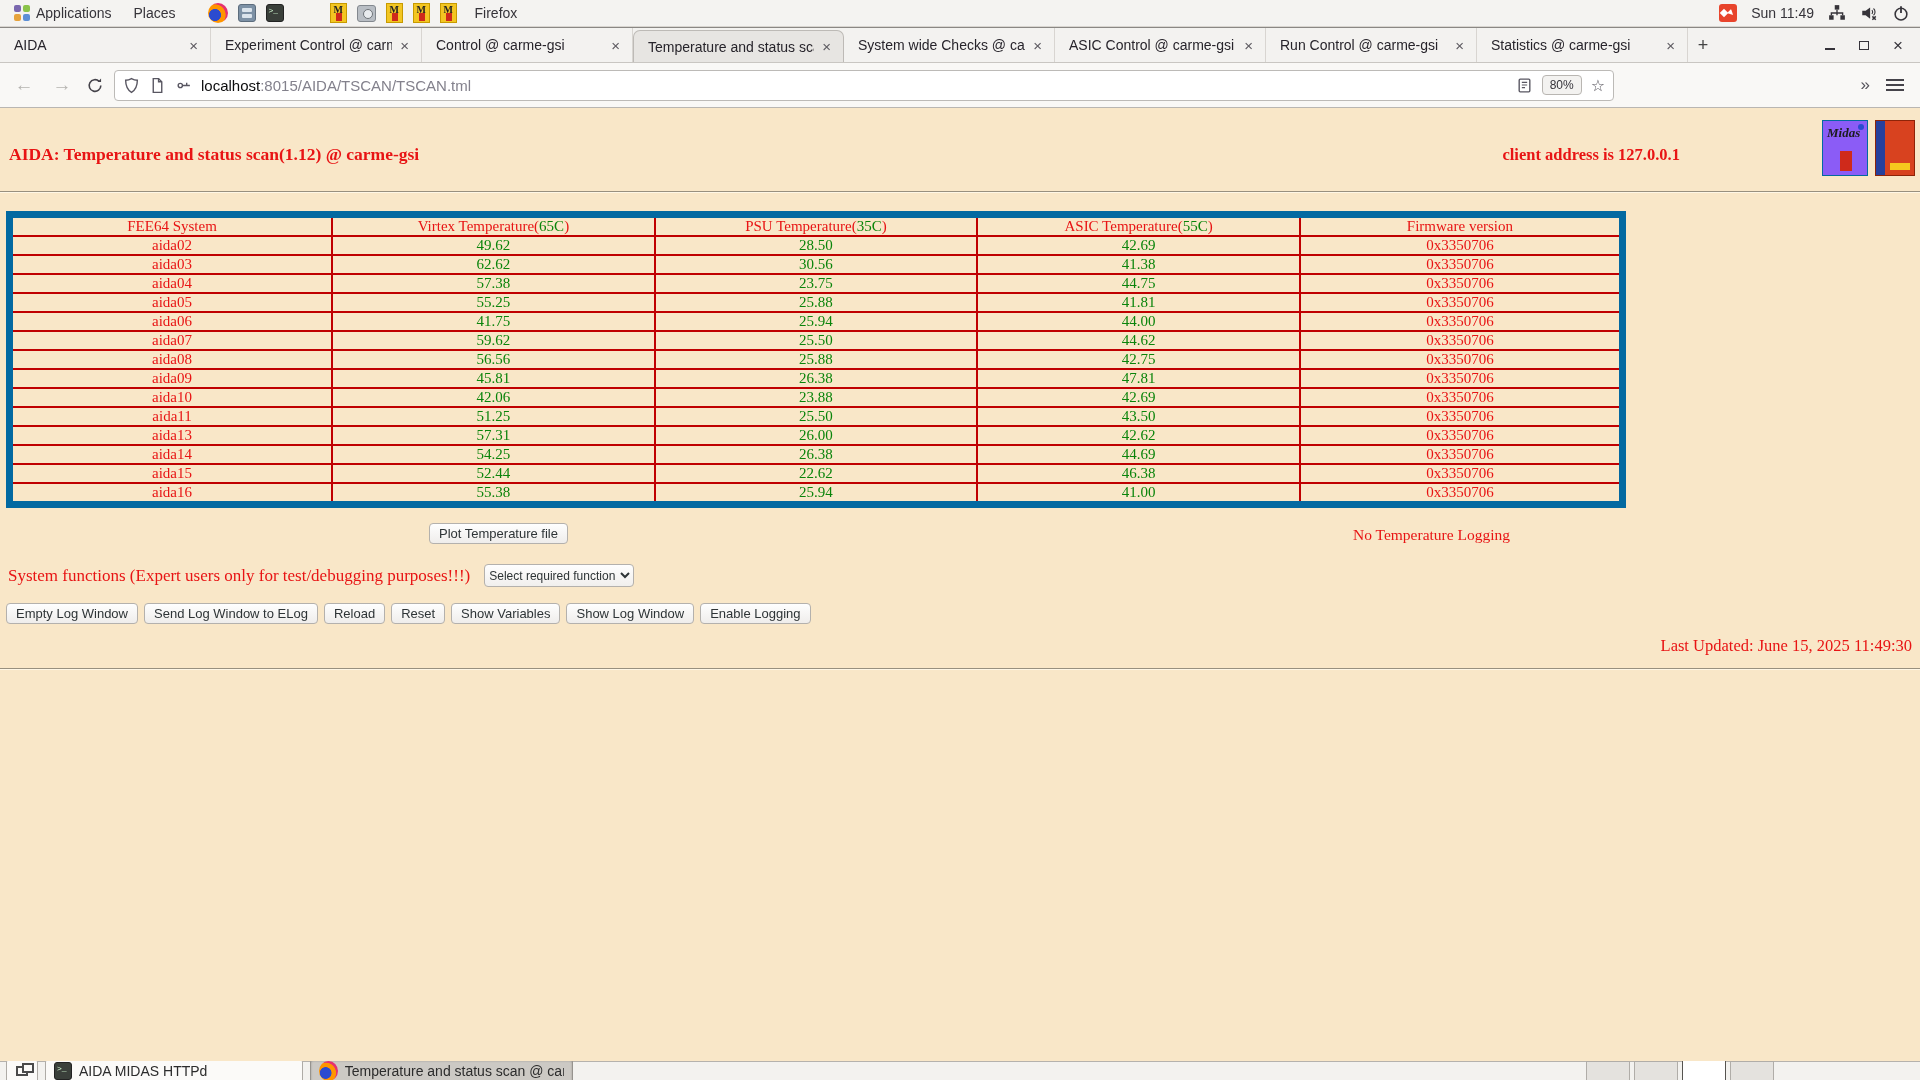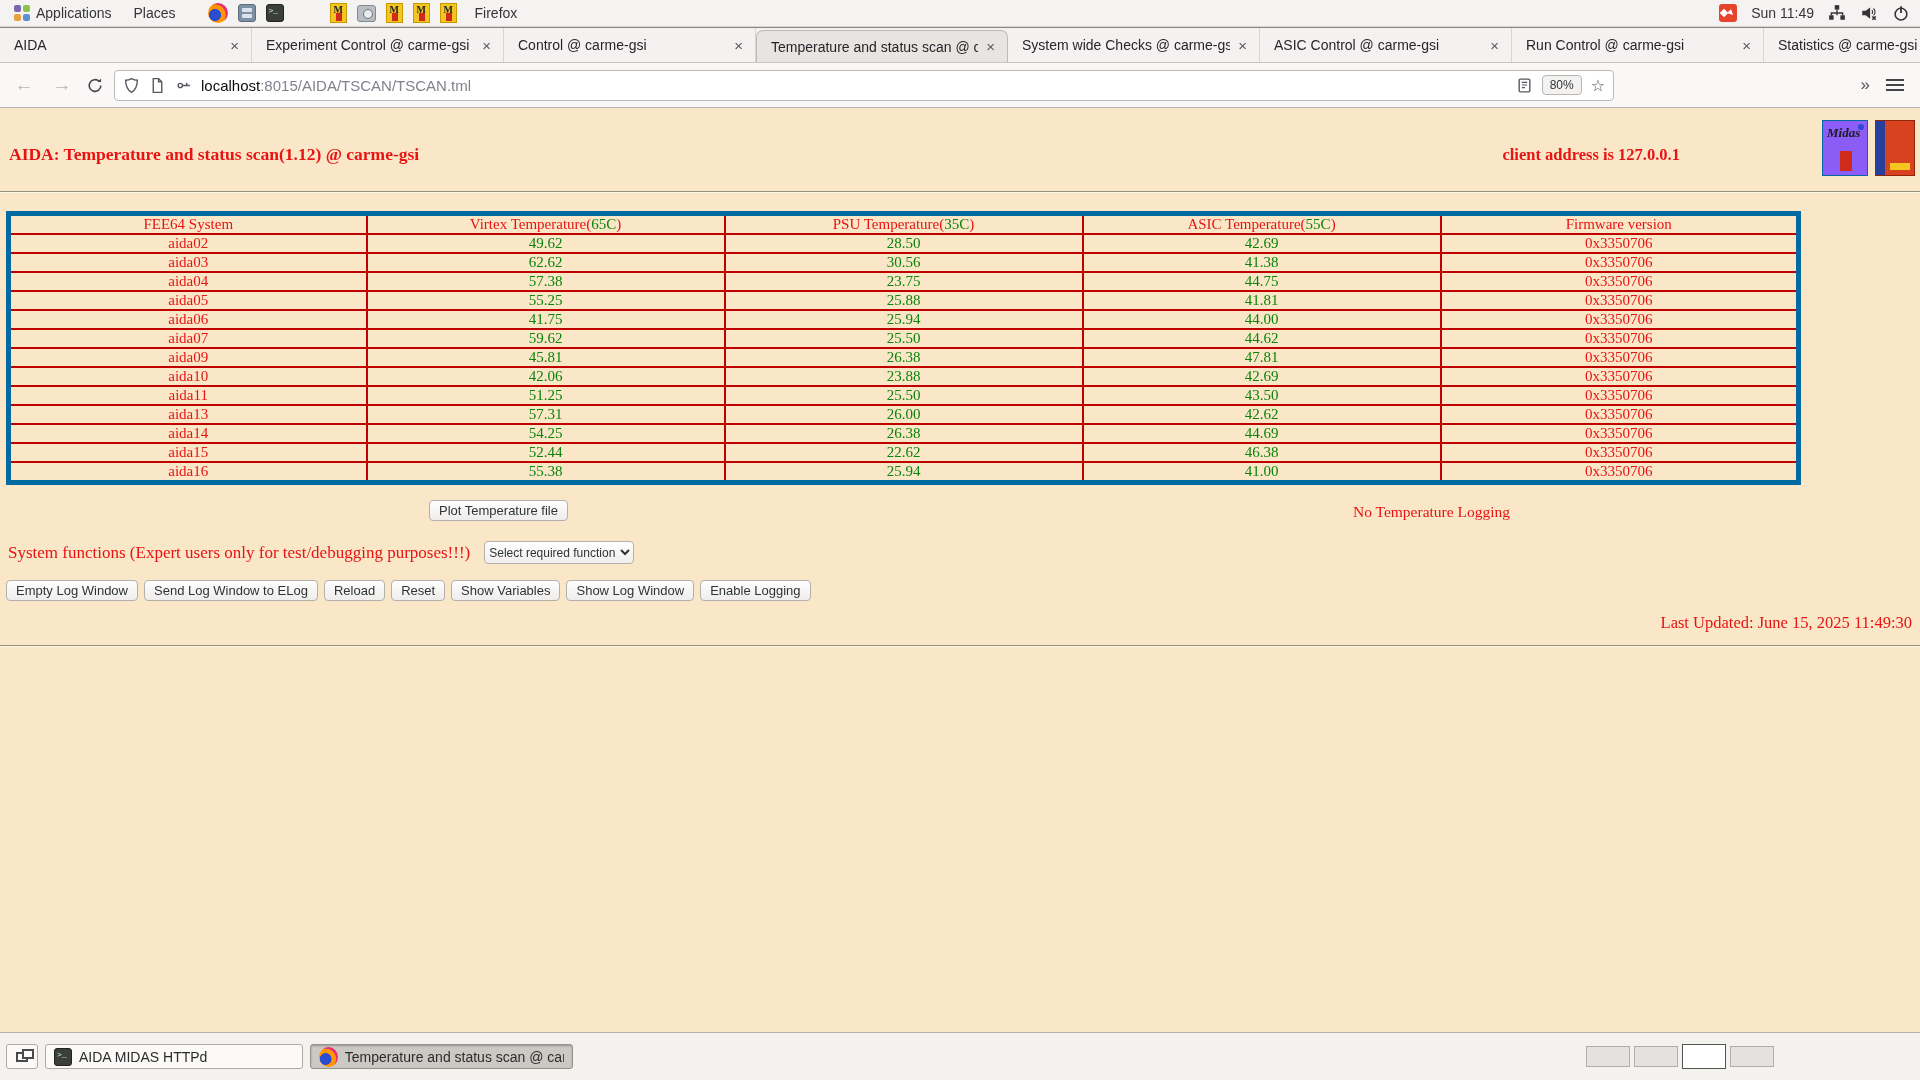--- a/index.html
+++ b/index.html
@@ -33,21 +33,21 @@
   .ic-rednote{width:18px;height:18px;border-radius:3px;background:#e8442c;position:relative;}
   .ic-rednote::before,.ic-rednote::after{content:"";position:absolute;top:6px;width:6px;height:6px;background:#fff;transform:rotate(45deg);}
   .ic-rednote::before{left:2px;} .ic-rednote::after{left:9px;clip-path:polygon(0 0,100% 50%,0 100%);}
   .statusicon{width:18px;height:18px;color:#36343a;}
   .clock{font-size:14px;}
 
   
   .ff-tabbar{height:36px;background:#f3f2f0;border-top:1px solid #8a8784;border-bottom:1px solid #c9c6c2;
     display:flex;align-items:stretch;flex:0 0 auto;}
   .tab-strip{display:flex;align-items:stretch;}
-  .tab{width:252px;display:flex;align-items:center;padding:0 8px 0 14px;font-size:14px;color:#27242b;
+  .tab{width:211px;display:flex;align-items:center;padding:0 8px 0 14px;font-size:14px;color:#27242b;
     border-right:1px solid #d8d5d1;position:relative;cursor:default;}
   .tab-label{flex:1;white-space:nowrap;overflow:hidden;}
   .tab-close{flex:0 0 auto;color:#5c5a60;font-size:15px;padding:0 4px;margin-left:4px;cursor:default;}
   .tab.active{background:#e7e5e2;border:1px solid #bdbab6;border-bottom:none;border-radius:7px 7px 0 0;margin-top:2px;}
   .newtab-btn{width:30px;border:none;background:transparent;font-size:18px;color:#444;align-self:center;height:28px;cursor:default;}
   .win-controls{margin-left:auto;display:flex;align-items:center;gap:18px;padding:0 14px;}
   .wc{width:16px;height:16px;display:flex;align-items:center;justify-content:center;color:#35333a;}
   .wc-min i{display:block;width:10px;height:2px;background:#35333a;margin-top:8px;}
   .wc-max i{display:block;width:10px;height:9px;border:1.5px solid #35333a;}
   .wc-close{font-size:17px;line-height:1;}
@@ -79,21 +79,21 @@
   .logos{position:absolute;top:12px;right:5px;display:flex;gap:7px;}
   .logo-midas{width:46px;height:56px;background:#8b5cf6;border:1px solid #0369a1;position:relative;}
   .logo-midas .m-txt{position:absolute;top:4px;left:4px;font-size:13px;font-weight:bold;font-style:italic;color:#1c1c1c;}
   .logo-midas::before{content:"";position:absolute;top:3px;right:3px;width:6px;height:6px;border-radius:50%;background:#2b4bd0;}
   .logo-midas::after{content:"";position:absolute;bottom:4px;left:17px;width:12px;height:20px;background:#cf2a1b;}
   .logo-exp{width:40px;height:56px;background:#d8421f;border:1px solid #8e2408;position:relative;}
   .logo-exp::before{content:"";position:absolute;top:0;left:0;width:9px;height:100%;background:#27409c;}
   .logo-exp::after{content:"";position:absolute;bottom:5px;left:14px;width:20px;height:7px;background:#f6c81e;}
   hr.rule{border:none;height:0;border-top:1px solid #98907f;border-bottom:1px solid #fff7e6;margin:26px 0 0 0;}
 
-  table.scan{width:1795px;margin:18px 6px 0 6px;border-collapse:collapse;border:5px solid #0369a1;}
+  table.scan{width:1620px;margin:18px 6px 0 6px;border-collapse:collapse;border:7px solid #0369a1;}
   table.scan th, table.scan td{border:2px solid #c00000;text-align:center;font-size:15px;line-height:16px;
     padding:0 0 1px 0;font-weight:normal;}
   table.scan th{height:20px;}
   table.scan td{height:16px;}
   table.scan col{width:20%;}
 
   .plot-row{position:relative;height:24px;margin-top:15px;}
   .gtkbtn{font-family:"Liberation Sans","DejaVu Sans",sans-serif;font-size:13px;color:#2e3436;
     background:linear-gradient(#fefefe,#efedeb);border:1px solid #b4b1ad;border-radius:4px;padding:2px 9px;cursor:default;}
   .plot-btn{position:absolute;left:429px;top:0;}
@@ -101,21 +101,21 @@
 
   .sysfunc-row{display:flex;align-items:center;gap:14px;padding-left:8px;margin-top:17px;}
   .sysfunc-label{font-size:17px;color:#e81414;}
   .fn-select{font-family:"Liberation Sans","DejaVu Sans",sans-serif;font-size:12px;color:#2e3436;
     width:150px;height:23px;background:linear-gradient(#fefefe,#f1efed);border:1px solid #b4b1ad;border-radius:4px;}
 
   .actions-row{display:flex;gap:6px;padding-left:6px;margin-top:16px;}
   .updated{font-size:16.5px;color:#e81414;text-align:right;padding-right:8px;margin-top:12px;}
 
   
-  .taskbar{height:48px;background:#f3f2ef;border-top:1px solid #b5b2ad;display:flex;align-items:center;
+  .taskbar{height:19px;background:#f3f2ef;border-top:1px solid #b5b2ad;display:flex;align-items:center;
     padding:0 6px;gap:7px;flex:0 0 auto;}
   .show-desktop{width:32px;height:25px;background:#fbfaf8;border:1px solid #aeaba6;border-radius:3px;
     display:flex;align-items:center;justify-content:center;}
   .sd-ic{width:12px;height:10px;border:2px solid #4a4a4a;position:relative;}
   .sd-ic::after{content:"";position:absolute;top:-5px;left:4px;width:8px;height:6px;border:2px solid #4a4a4a;background:#fbfaf8;}
   .taskbtn{width:258px;height:25px;background:#fbfaf8;border:1px solid #aeaba6;border-radius:3px;
     display:flex;align-items:center;gap:7px;padding:0 8px;font-size:14px;color:#2c2c2c;overflow:hidden;}
   .taskbtn.active{background:#ccc9c4;border-color:#96938e;box-shadow:inset 0 1px 2px rgba(0,0,0,.25);width:263px;}
   .taskbtn .t-label{white-space:nowrap;overflow:hidden;}
   .pager{margin-left:auto;display:flex;gap:4px;align-items:center;padding-right:140px;}
@@ -323,20 +323,27 @@
             <td class="green">41.75</td>
             <td class="green">25.94</td>
             <td class="green">44.00</td>
             <td class="red">0x3350706</td>
           </tr>
           <tr>
             <td class="red">aida07</td>
             <td class="green">59.62</td>
             <td class="green">25.50</td>
             <td class="green">44.62</td>
+            <td class="red">0x3350706</td>
+          </tr>
+          <tr>
+            <td class="red">aida08</td>
+            <td class="green">56.56</td>
+            <td class="green">25.88</td>
+            <td class="green">42.75</td>
             <td class="red">0x3350706</td>
           </tr>
           <tr>
             <td class="red">aida09</td>
             <td class="green">45.81</td>
             <td class="green">26.38</td>
             <td class="green">47.81</td>
             <td class="red">0x3350706</td>
           </tr>
           <tr>

